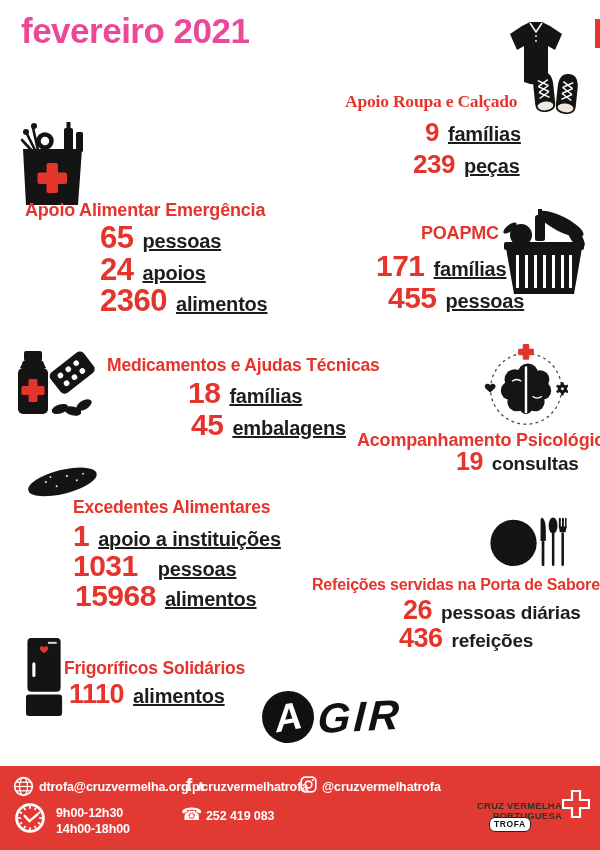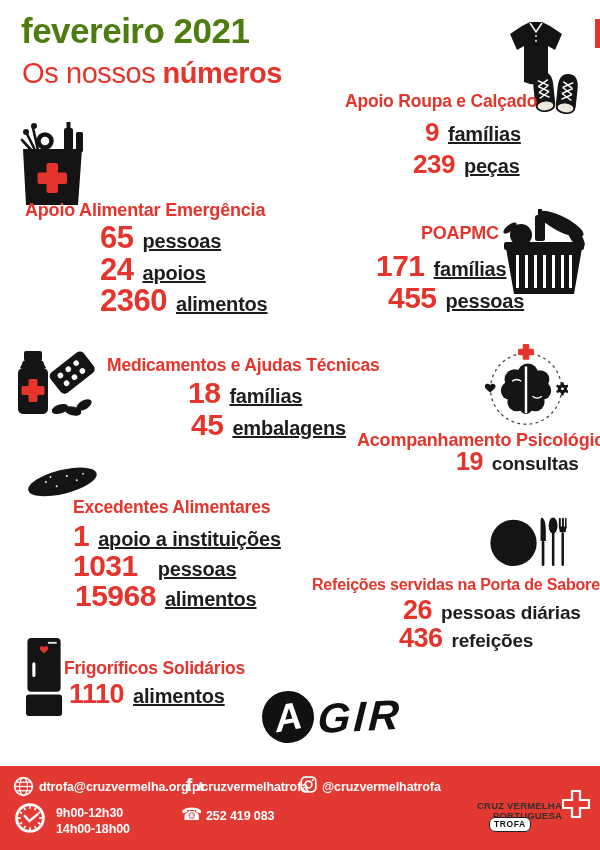--- a/index.html
+++ b/index.html
@@ -2,21 +2,21 @@
 <html><head>
 <meta charset="utf-8">
 <style>
   html,body{margin:0;padding:0;background:#fff;}
   .canvas{
     position:relative;width:600px;height:850px;background:#ffffff;overflow:hidden;
     font-family:"Liberation Sans",sans-serif;color:#1d1d1b;
   }
   .abs{position:absolute;}
   
-  .title{font-size:35px;font-weight:800;color:#4d7c0f;letter-spacing:-0.5px;}
+  .title{font-size:35px;font-weight:800;color:#ec4899;letter-spacing:-0.5px;}
   .subtitle{font-size:29px;color:#e5342b;letter-spacing:-0.4px;}
   .subtitle .bold{font-weight:800;margin-left:7px;}
   .corner-strip{right:0;top:19px;width:5px;height:29px;background:#e5342b;}
   
   .sec-title{color:#e5342b;font-weight:700;letter-spacing:-0.2px;white-space:nowrap;}
   
   .stat{display:flex;align-items:baseline;gap:9px;white-space:nowrap;}
   .num{color:#e5342b;font-weight:800;letter-spacing:-0.5px;}
   .lbl{color:#1d1d1b;font-weight:700;letter-spacing:-0.2px;}
   .n31{font-size:31px;} .n30{font-size:30px;} .n28{font-size:28px;}
@@ -38,23 +38,20 @@
     text-align:right;letter-spacing:0.2px;}
   .trofa-badge{background:#fff;color:#111;border:1px solid #222;font-weight:800;
     font-size:8.5px;letter-spacing:0.6px;padding:2px 4px;line-height:9px;}
 </style>
 </head>
 <body>
 
 <div class="canvas">
 
   <div class="abs title" style="left:21px;top:11px;">fevereiro 2021</div>
-  <div class="abs subtitle" style="left:22px;top:57px;">
-    <span>Os nossos</span><span class="bold">números</span>
-  </div>
   <div class="abs corner-strip"></div>
 
   <svg class="abs" style="left:492px;top:20px;" width="88" height="96" viewBox="0 0 88 96">
     <path d="M30,6 L38,2 L50,2 L58,6 L70,14 L63,30 L56,26 L56,62 Q44,67 32,62 L32,26 L25,30 L18,14 Z" fill="#141414"></path>
     <polyline points="38,3 44,12 50,3" fill="none" stroke="#fff" stroke-width="1.5"></polyline>
     <circle cx="44" cy="16" r="0.9" fill="#fff"></circle>
       <circle cx="44" cy="21" r="0.9" fill="#fff"></circle>
     <g transform="translate(40,50) rotate(-6 12 22)">
       <path d="M2,16 Q2,2 12,2 Q22,2 22,16 L22,34 Q22,42 12,42 Q2,42 2,34 Z" fill="#141414"></path>
       <ellipse cx="12" cy="36" rx="8.5" ry="5" fill="#efe9dd" stroke="#141414" stroke-width="1.2"></ellipse>
@@ -73,21 +70,21 @@
       <g stroke="#fff" stroke-width="1.5">
         <line x1="7" y1="10" x2="17" y2="16"></line>
           <line x1="17" y1="10" x2="7" y2="16"></line>
         <line x1="7" y1="16" x2="17" y2="22"></line>
           <line x1="17" y1="16" x2="7" y2="22"></line>
         <line x1="7" y1="22" x2="17" y2="28"></line>
           <line x1="17" y1="22" x2="7" y2="28"></line>
       </g>
     </g>
   </svg>
-  <div class="abs sec-title" style="left:345px;top:91px;font-size:17.5px;">Apoio Roupa e Calçado</div>
+  <div class="abs sec-title" style="left:345px;top:91px;font-size:17.5px;font-family:Liberation Serif, serif;">Apoio Roupa e Calçado</div>
   <div class="abs stat" style="left:425px;top:117px;">
     <span class="num n26">9</span>
     <span class="lbl l20">famílias</span>
   </div>
   <div class="abs stat" style="left:413px;top:149px;">
     <span class="num n26">239</span>
     <span class="lbl l20">peças</span>
   </div>
 
   <svg class="abs" style="left:14px;top:120px;" width="74" height="86" viewBox="0 0 74 86">

